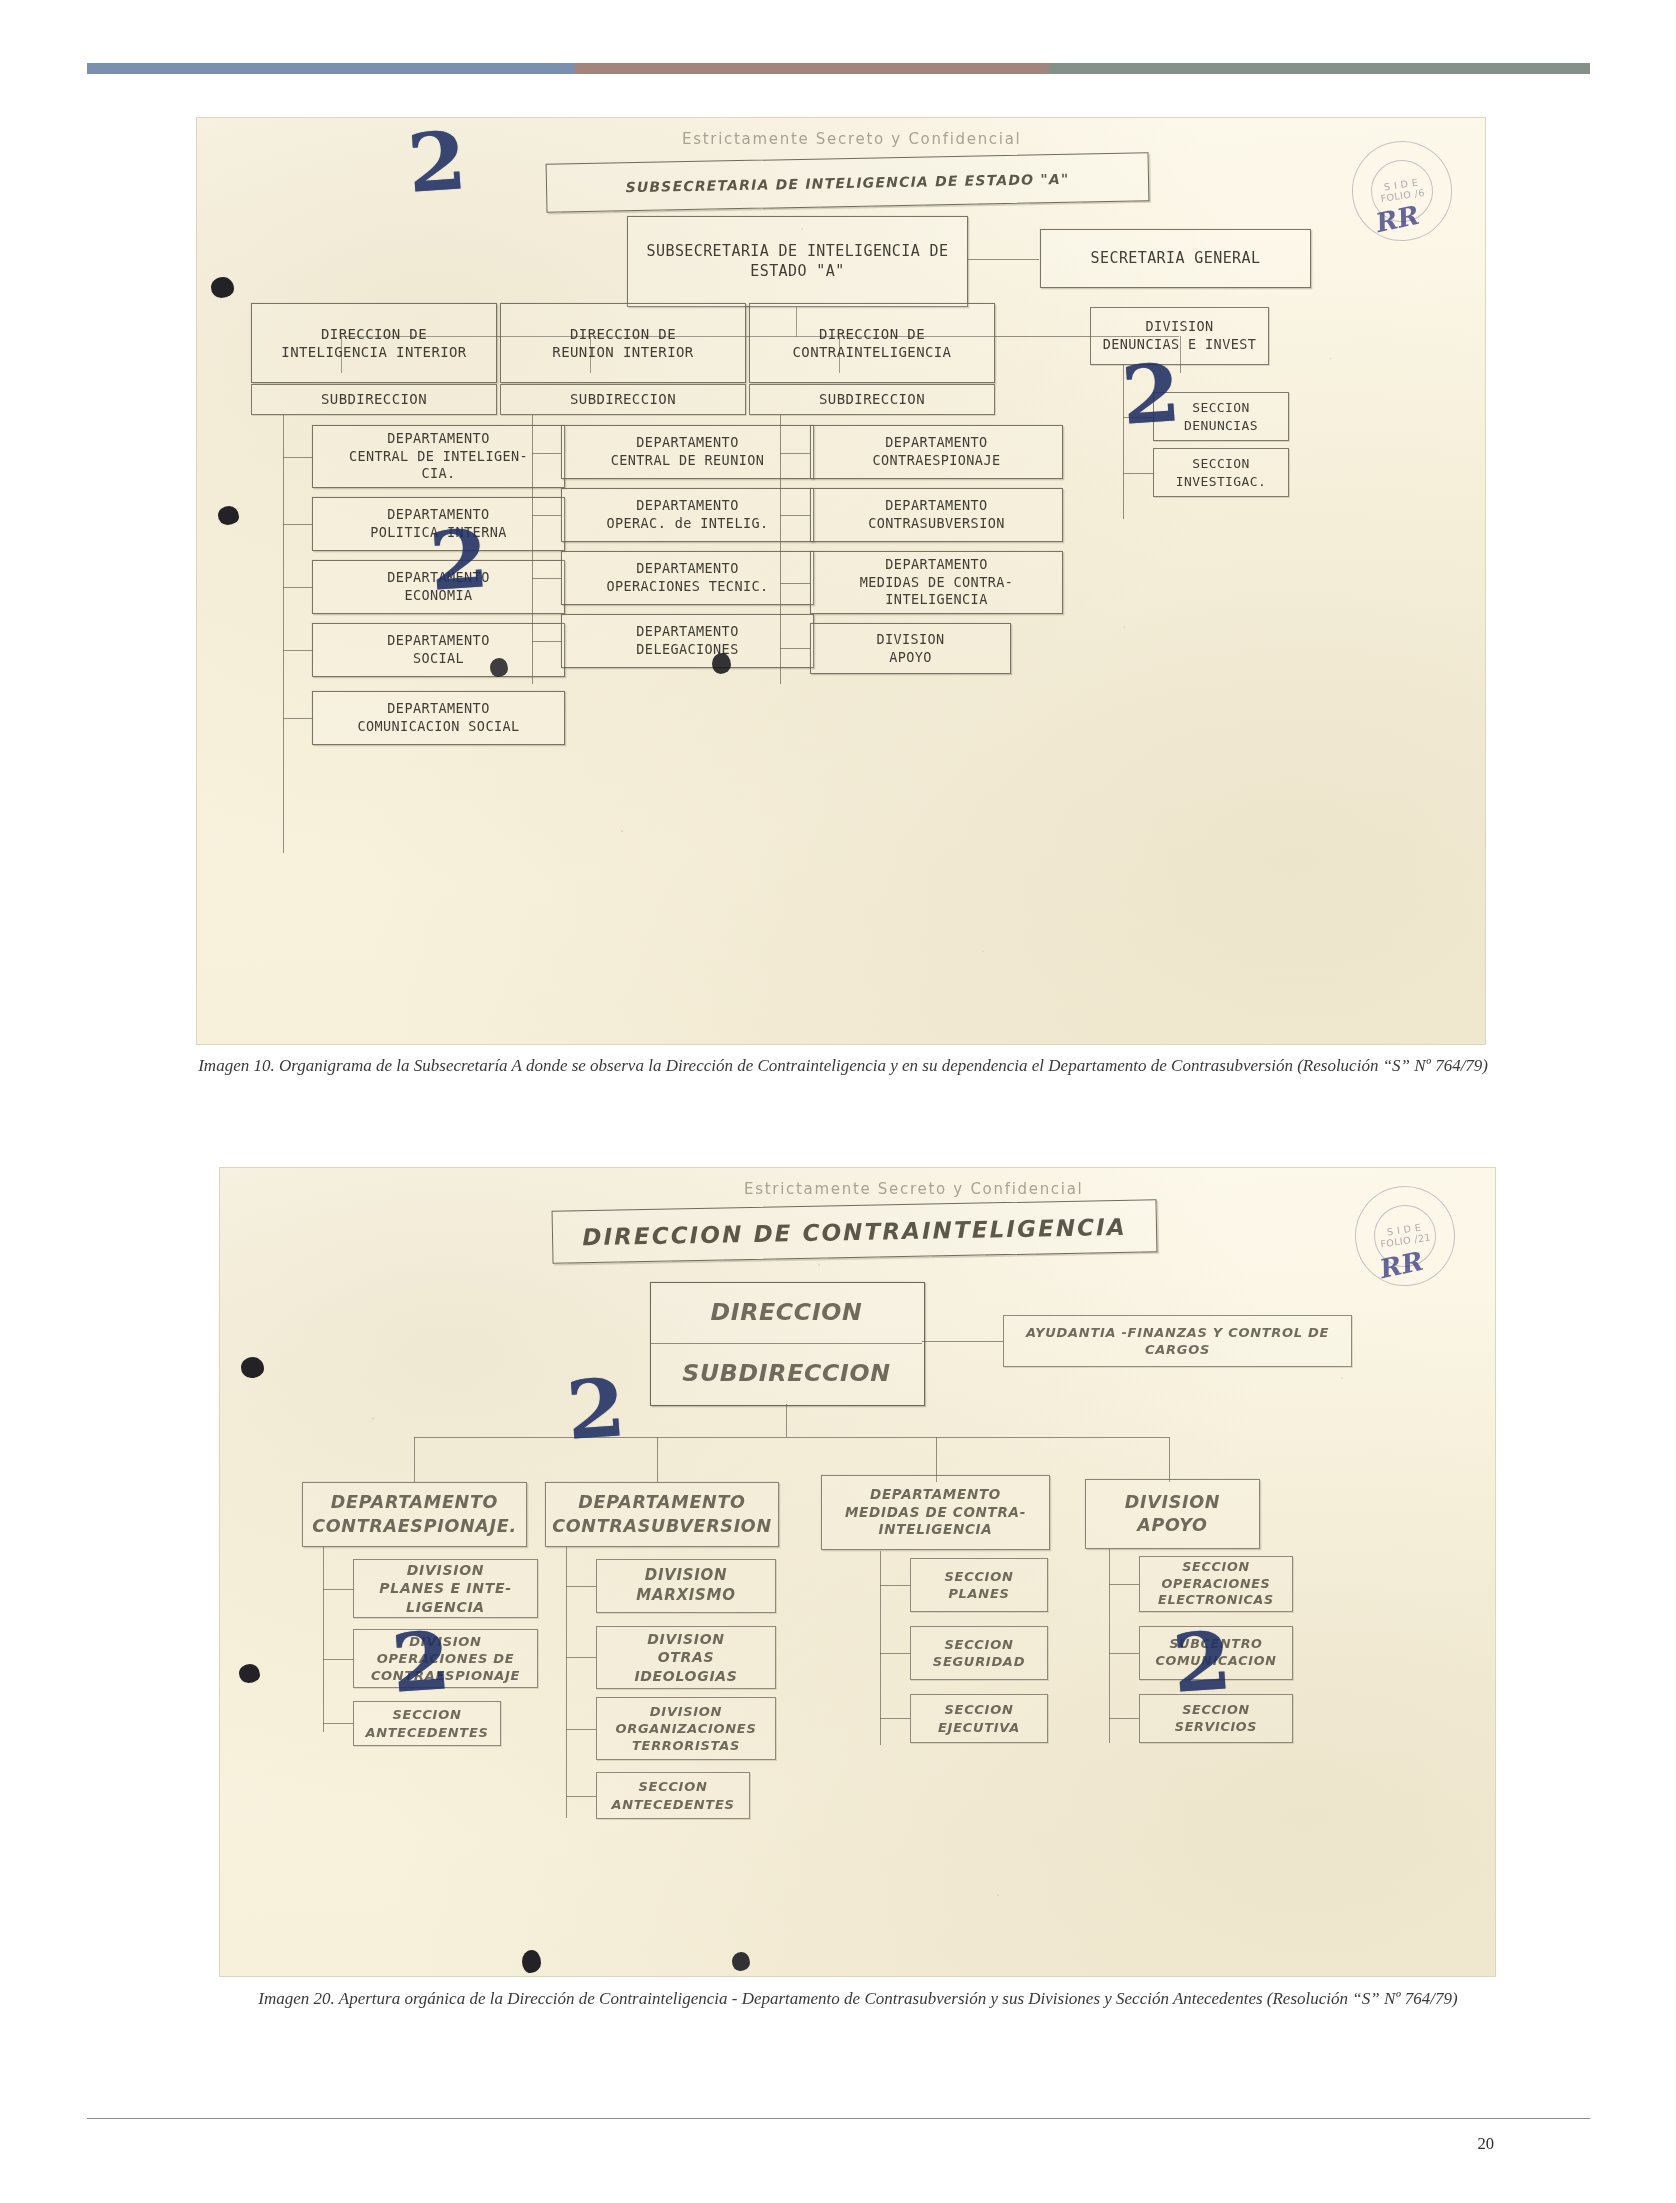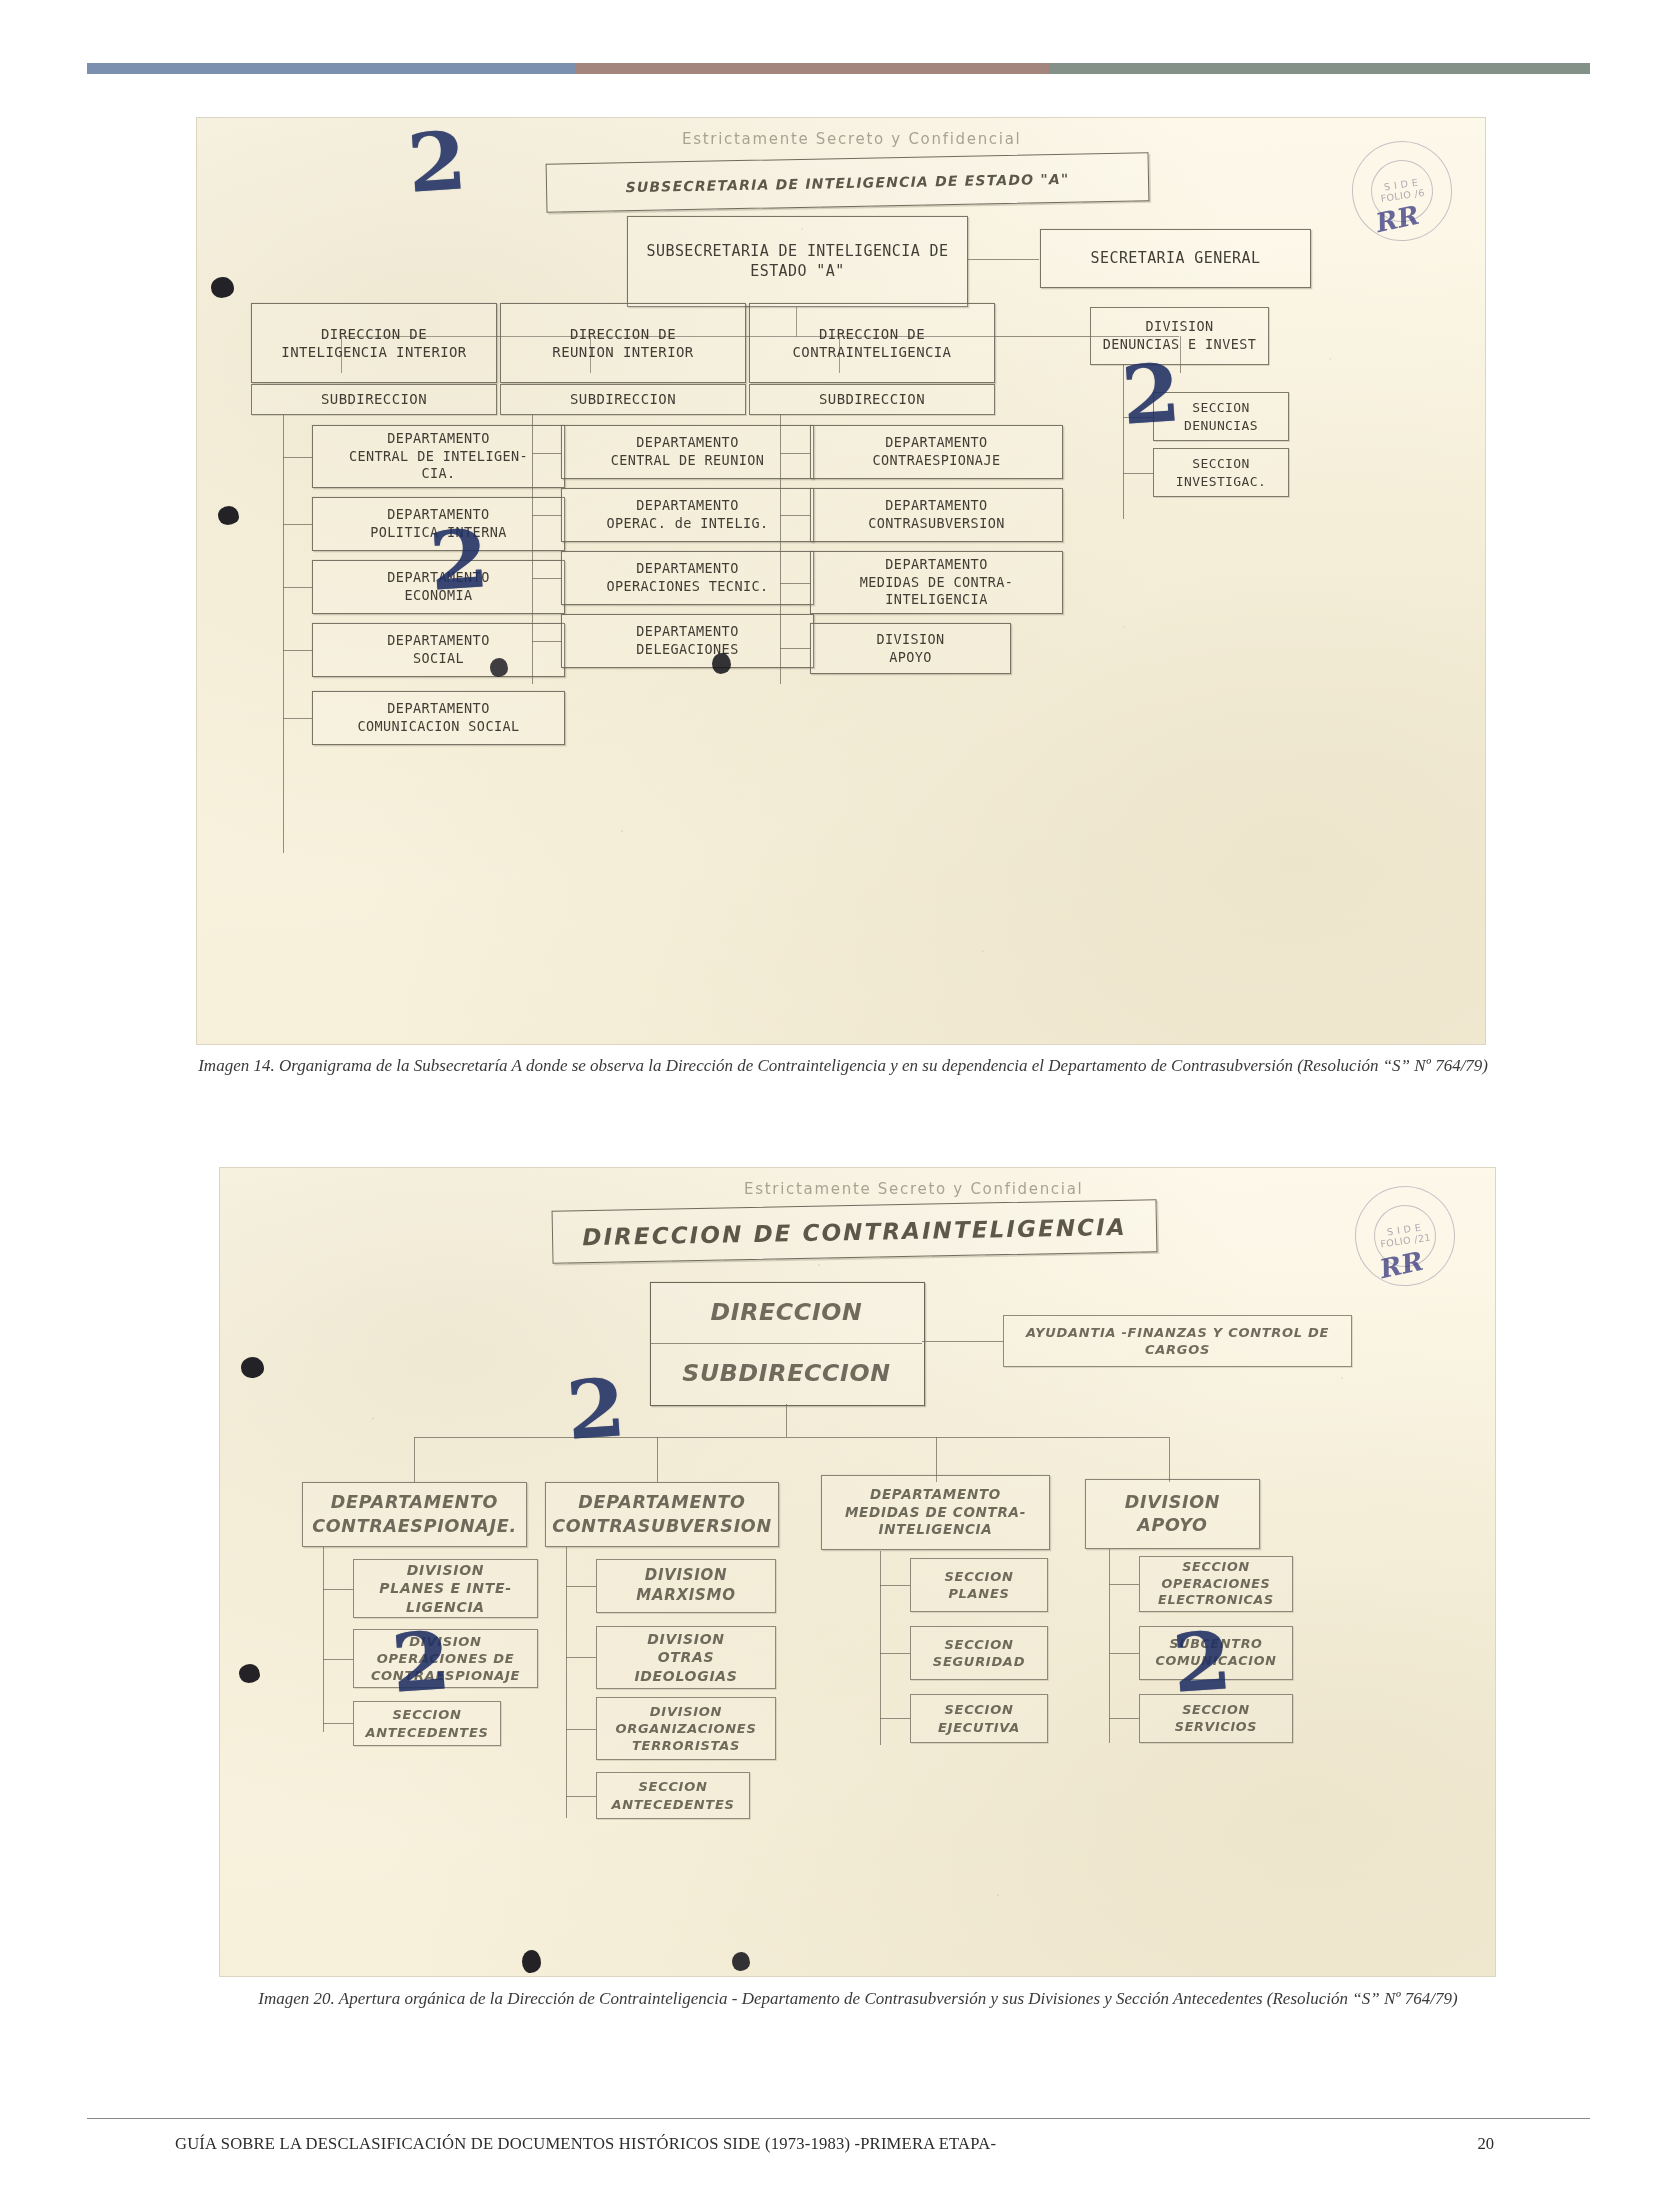--- a/index.html
+++ b/index.html
@@ -319,21 +319,21 @@
       <div class="mark2" style="left:234px; top:395px; font-size:80px;">2</div>
       <div class="mark2" style="left:926px; top:229px; font-size:80px;">2</div>
       <div class="mark2" style="left:212px; top:-3.5px; font-size:80px;">2</div>
 
       <div class="blot" style="left:14px; top:159px; width:23px; height:21px;"></div>
       <div class="blot" style="left:21px; top:388px; width:21px; height:19px;"></div>
       <div class="blot" style="left:293px; top:540px; width:17.5px; height:19px; opacity:.8;"></div>
       <div class="blot" style="left:515px; top:535px; width:19px; height:21px; opacity:.85;"></div>
     </div>
 
-    <div class="caption" style="left:-4.4px; top:936px; width:1301px;">Imagen 14. Organigrama de la Subsecretaría A donde se observa la Dirección de Contrainteligencia y en su dependencia el Departamento de Contrasubversión (Resolución “S” Nº 764/79)</div>
+    <div class="caption" style="left:-4.4px; top:936px; width:1301px;">Imagen 10. Organigrama de la Subsecretaría A donde se observa la Dirección de Contrainteligencia y en su dependencia el Departamento de Contrasubversión (Resolución “S” Nº 764/79)</div>
   </div>
 
   <div class="figure" style="left:220px; top:1168px;">
     <div class="scan" style="width:1275px; height:808px;">
 
       <div class="classif" style="left:524px; top:12.2px; font-size:15px;">Estrictamente  Secreto  y  Confidencial</div>
 
       <div class="banner" style="left:332px; top:37px; width:603px; height:51px;">
         <span style="font-size:23px; letter-spacing:2.1px;">DIRECCION DE CONTRAINTELIGENCIA</span>
       </div>
@@ -442,17 +442,16 @@
       <div class="blot" style="left:21px; top:189px; width:23px; height:21px;"></div>
       <div class="blot" style="left:19px; top:496px; width:21px; height:19px;"></div>
       <div class="blot" style="left:302px; top:782px; width:19px; height:23px;"></div>
       <div class="blot" style="left:512px; top:784px; width:17.5px; height:19px; opacity:.85;"></div>
     </div>
 
     <div class="caption" style="left:-52px; top:1.7px; width:1380px; position:absolute; top:819px;">Imagen 20. Apertura orgánica de la Dirección de Contrainteligencia - Departamento de Contrasubversión y sus Divisiones y Sección Antecedentes (Resolución “S” Nº 764/79)</div>
   </div>
 
   <div class="footer-rule"></div>
-  <div class="footer-text">GUÍA SOBRE LA DESCLASIFICACIÓN DE DOCUMENTOS HISTÓRICOS SIDE (1973-1983) -PRIMERA ETAPA-</div>
   <div class="footer-page">20</div>
 
 </div>
 
 
 </body></html>

